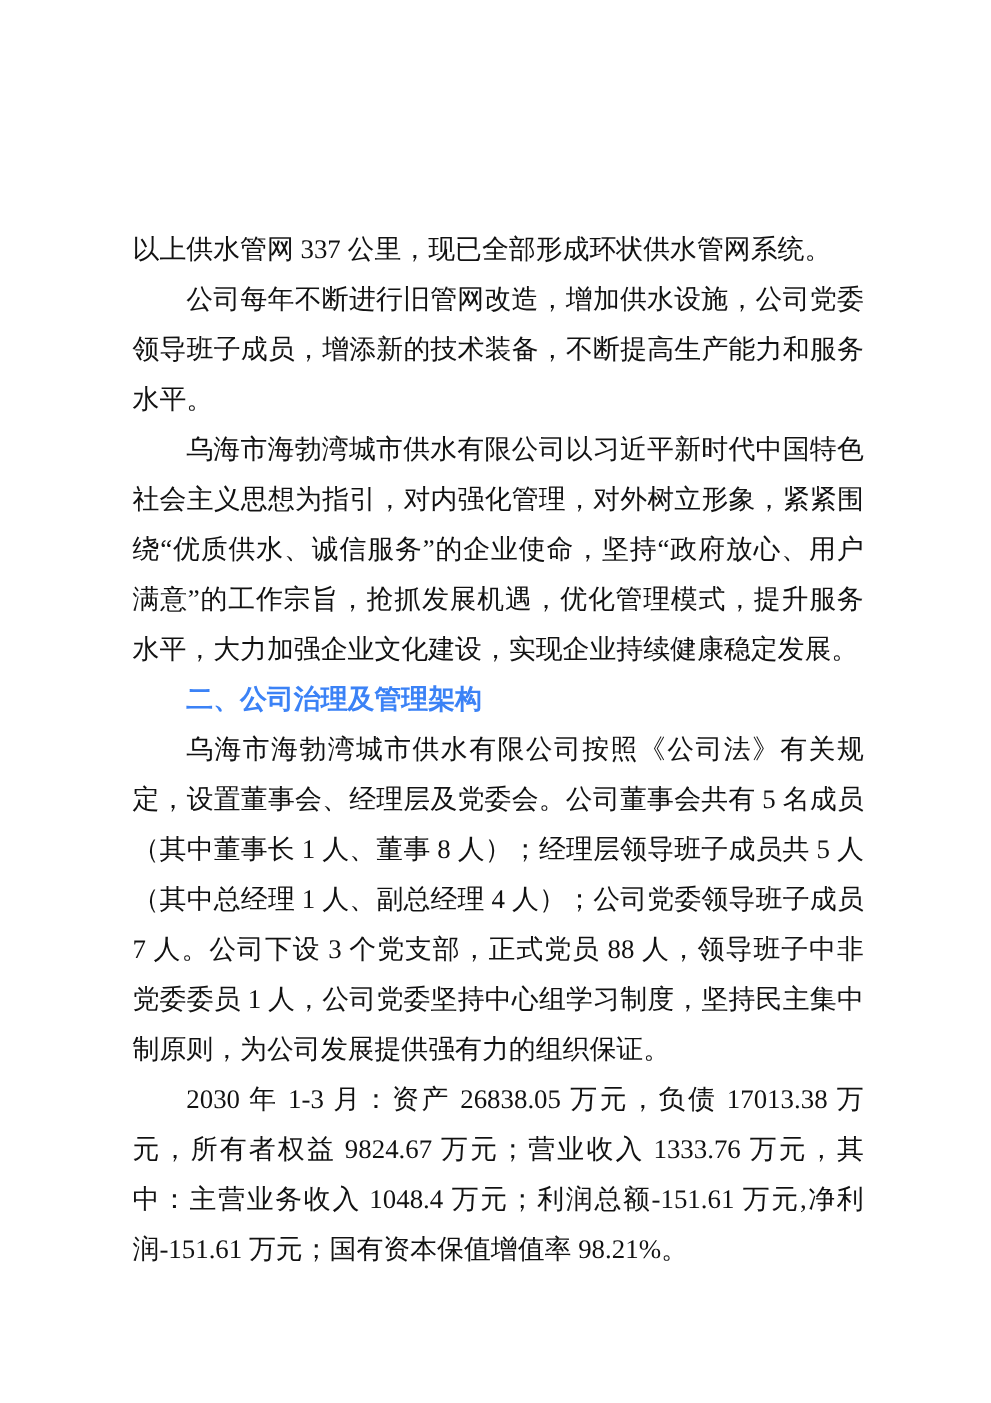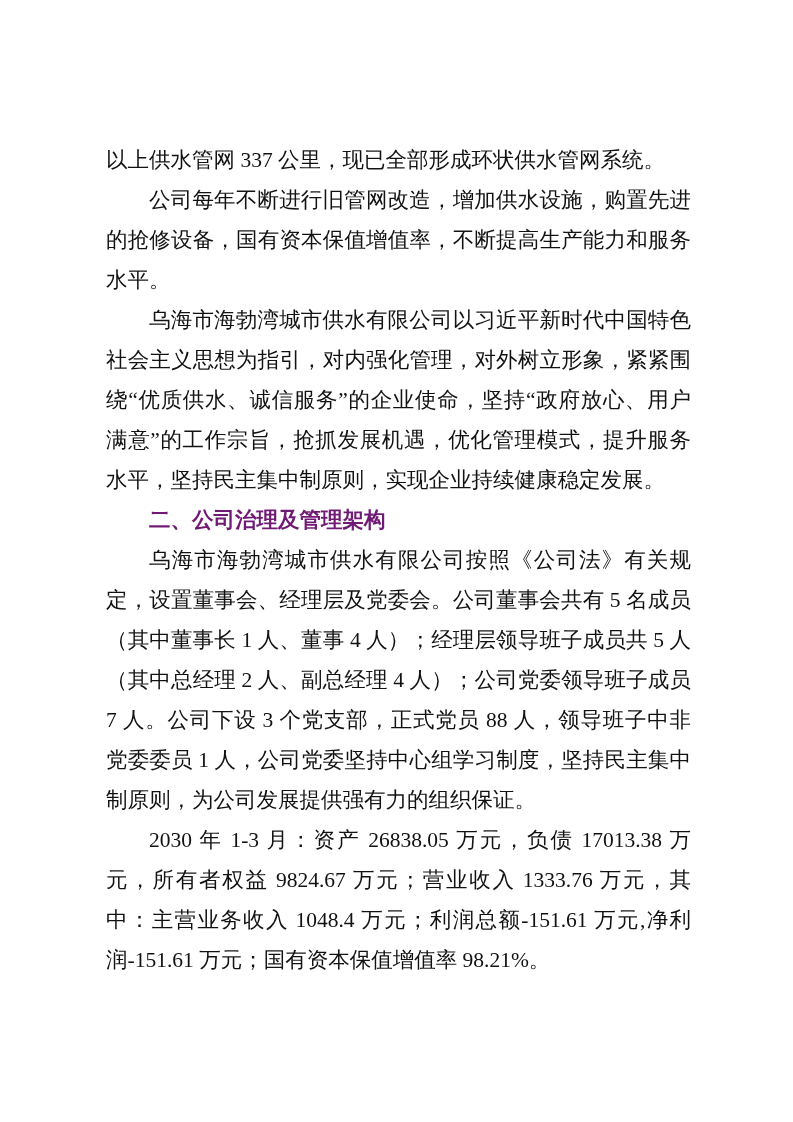--- a/index.html
+++ b/index.html
@@ -24,37 +24,38 @@
     font-family: "Liberation Serif", "DejaVu Serif", serif;
     font-size: 21.5px;
     line-height: 40px;
     color: #121212;
     text-align: justify;
     text-align-last: left;
     text-indent: 2em;
   }
   .para.noindent {
     text-indent: 0;
+    margin-top: 39px;
   }
   .heading {
     margin: 0;
     font-family: "Liberation Sans", "DejaVu Sans", sans-serif;
     font-weight: 700;
     font-size: 21.5px;
     line-height: 40px;
-    color: #701a75;
+    color: #3b82f6;
     text-indent: 2em;
     text-align: left;
   }
 </style>
 </head>
 <body>
 
 <div class="page">
   <div class="doc">
     <p class="para noindent">以上供水管网 337 公里，现已全部形成环状供水管网系统。</p>
-    <p class="para">公司每年不断进行旧管网改造，增加供水设施，购置先进的抢修设备，国有资本保值增值率，不断提高生产能力和服务水平。</p>
-    <p class="para">乌海市海勃湾城市供水有限公司以习近平新时代中国特色社会主义思想为指引，对内强化管理，对外树立形象，紧紧围绕“优质供水、诚信服务”的企业使命，坚持“政府放心、用户满意”的工作宗旨，抢抓发展机遇，优化管理模式，提升服务水平，坚持民主集中制原则，实现企业持续健康稳定发展。</p>
+    <p class="para">公司每年不断进行旧管网改造，增加供水设施，公司党委领导班子成员，增添新的技术装备，不断提高生产能力和服务水平。</p>
+    <p class="para">乌海市海勃湾城市供水有限公司以习近平新时代中国特色社会主义思想为指引，对内强化管理，对外树立形象，紧紧围绕“优质供水、诚信服务”的企业使命，坚持“政府放心、用户满意”的工作宗旨，抢抓发展机遇，优化管理模式，提升服务水平，大力加强企业文化建设，实现企业持续健康稳定发展。</p>
     <h2 class="heading">二、公司治理及管理架构</h2>
-    <p class="para">乌海市海勃湾城市供水有限公司按照《公司法》有关规定，设置董事会、经理层及党委会。公司董事会共有 5 名成员（其中董事长 1 人、董事 4 人）；经理层领导班子成员共 5 人（其中总经理 2 人、副总经理 4 人）；公司党委领导班子成员 7 人。公司下设 3 个党支部，正式党员 88 人，领导班子中非党委委员 1 人，公司党委坚持中心组学习制度，坚持民主集中制原则，为公司发展提供强有力的组织保证。</p>
+    <p class="para">乌海市海勃湾城市供水有限公司按照《公司法》有关规定，设置董事会、经理层及党委会。公司董事会共有 5 名成员（其中董事长 1 人、董事 8 人）；经理层领导班子成员共 5 人（其中总经理 1 人、副总经理 4 人）；公司党委领导班子成员 7 人。公司下设 3 个党支部，正式党员 88 人，领导班子中非党委委员 1 人，公司党委坚持中心组学习制度，坚持民主集中制原则，为公司发展提供强有力的组织保证。</p>
     <p class="para">2030 年 1-3 月：资产 26838.05 万元，负债 17013.38 万元，所有者权益 9824.67 万元；营业收入 1333.76 万元，其中：主营业务收入 1048.4 万元；利润总额-151.61 万元,净利润-151.61 万元；国有资本保值增值率 98.21%。</p>
   </div>
 </div>
 
 </body></html>

